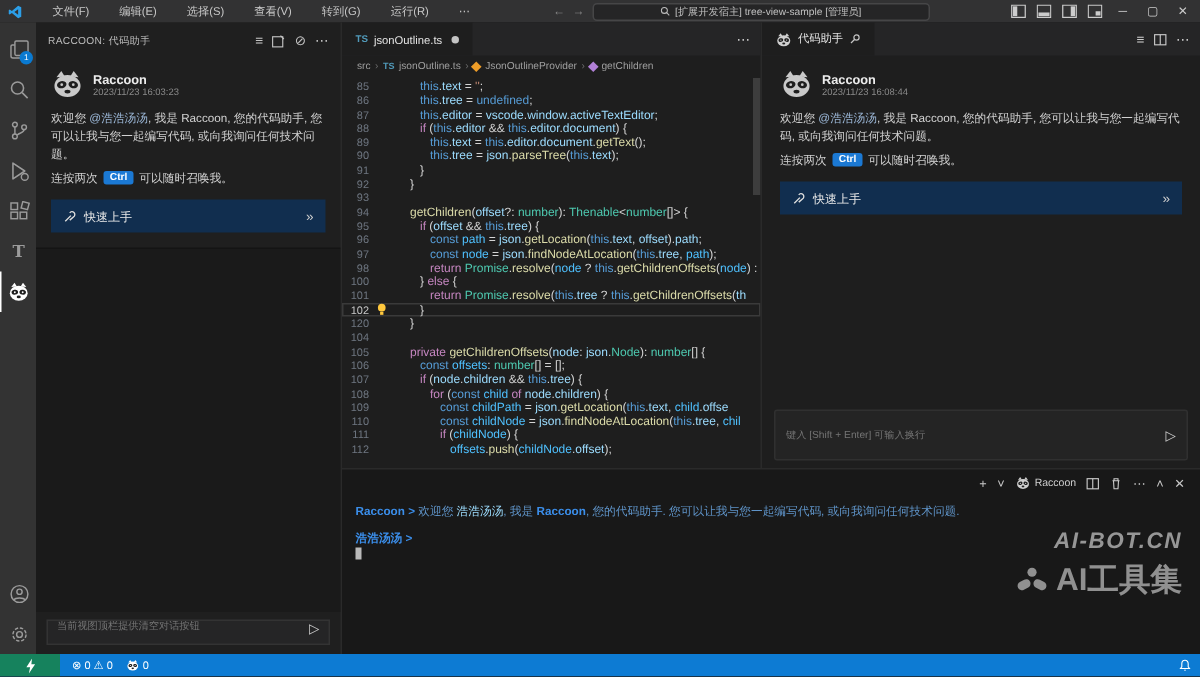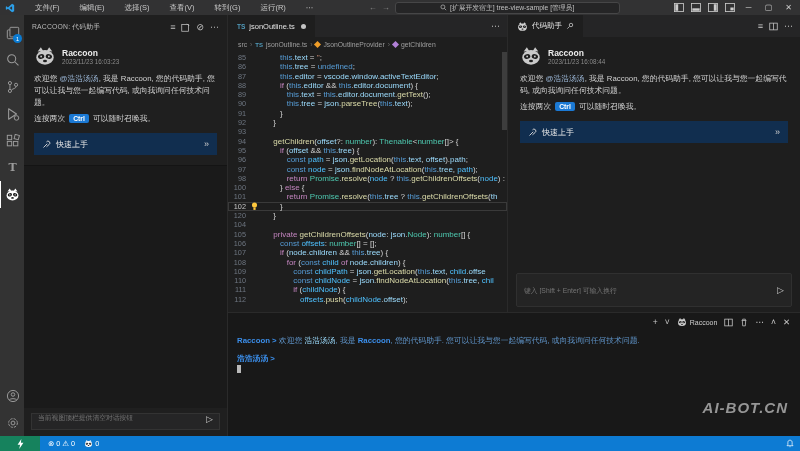--- a/index.html
+++ b/index.html
@@ -81,21 +81,21 @@
   .panel-tab.active{color:#e7e7e7;border-bottom:1px solid #e7e7e7;}
   .panel-actions{margin-left:auto;display:flex;align-items:center;gap:7px;color:#c9c9c9;font-size:8.5px;}
   .term-profile{display:flex;align-items:center;gap:3px;font-size:7px;color:#cfcfcf;}
   .term{padding:5px 9px;font-family:"DejaVu Sans Mono",monospace;font-size:7.8px;line-height:10px;}
   .t-name{color:#3b8eea;font-weight:bold;}
   .t-msg{color:#5f94c9;}
   .t-msgb{color:#3b8eea;font-weight:bold;}
   .t-hl{color:#9cdcfe;}
   .t-prompt{color:#3b8eea;font-weight:bold;margin-top:8px;}
   .cursor{display:inline-block;width:4px;height:8px;background:#b9b9b9;margin-top:1px;}
-  .watermark{position:absolute;right:12px;bottom:20px;text-align:right;}
+  .watermark{position:absolute;right:12px;bottom:36px;text-align:right;}
   .wm1{font-size:15px;font-weight:bold;font-style:italic;color:#969696;letter-spacing:1px;}
   .wm2{display:flex;align-items:center;justify-content:flex-end;gap:5px;margin-top:3px;font-size:21px;font-weight:bold;color:#909090;}
   
   .statusbar{height:15px;background:#0d7bd3;display:flex;align-items:center;color:#fff;font-size:7.3px;flex:none;}
   .remote{width:40px;height:100%;background:#16825d;display:flex;align-items:center;justify-content:center;margin-right:8px;flex:none;}
   .sb-item{display:flex;align-items:center;gap:2px;margin-right:9px;}
   .sb-glyph{font-size:7.5px;}
   .sb-right{margin-left:auto;display:flex;align-items:center;margin-right:6px;}
 </style>
 </head>
@@ -427,20 +427,28 @@
             <span>✕</span>
           </span>
         </div>
         <div class="term">
           <div><span class="t-name">Raccoon &gt; </span><span class="t-msg">欢迎您 </span><span class="t-hl">浩浩汤汤</span><span class="t-msg">, 我是 </span><span class="t-msgb">Raccoon</span><span class="t-msg">, 您的代码助手. 您可以让我与您一起编写代码, 或向我询问任何技术问题.</span></div>
           <div class="t-prompt">浩浩汤汤 &gt;</div>
           <div><span class="cursor"></span></div>
         </div>
         <div class="watermark">
           <div class="wm1">AI-BOT.CN</div>
+          <div class="wm2">
+            <svg width="22" height="18" viewBox="0 0 24 20">
+                <circle cx="12" cy="5" r="3.4" fill="#909090"></circle>
+                <rect x="1" y="11" width="10" height="6.5" rx="3.2" fill="#909090" transform="rotate(-28 6 14)"></rect>
+                <rect x="13" y="11" width="10" height="6.5" rx="3.2" fill="#909090" transform="rotate(28 18 14)"></rect>
+              </svg>
+            <span>AI工具集</span>
+          </div>
         </div>
       </div>
     </div>
   </div>
 
   <div class="statusbar">
     <span class="remote">
       <svg width="7" height="10" viewBox="0 0 8 12">
           <path d="M5 0 L0.5 7 H3.5 L2.5 12 L7.5 4.5 H4.5 Z" fill="#fff"></path>
         </svg>

